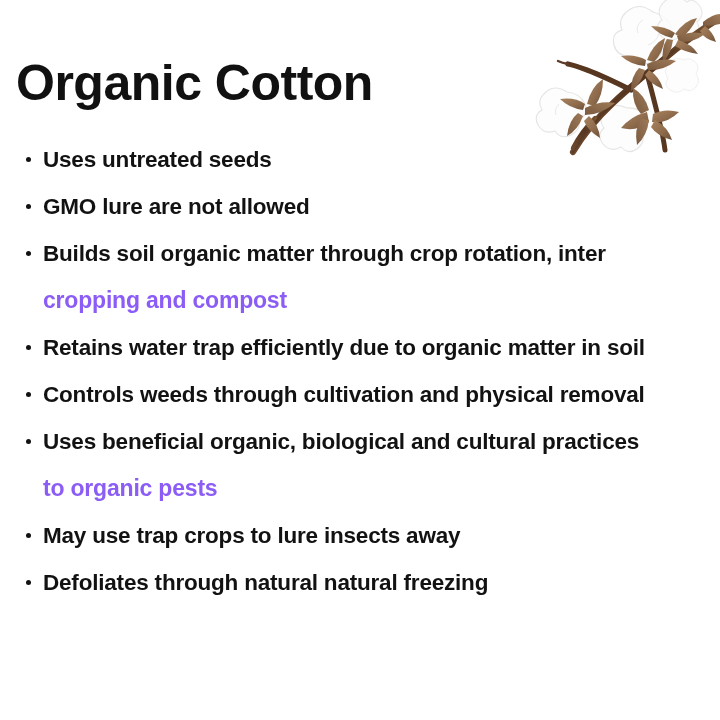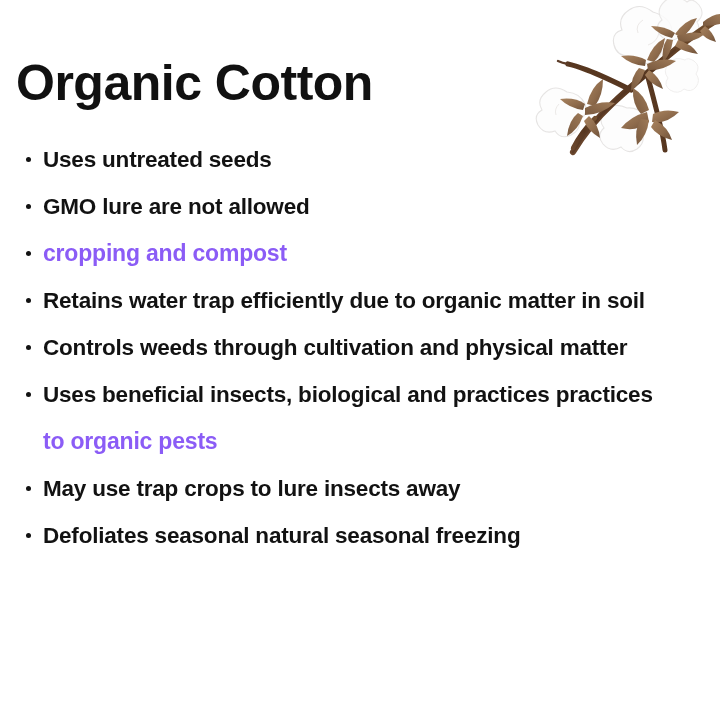--- a/index.html
+++ b/index.html
@@ -198,45 +198,46 @@
       <span>Uses untreated seeds</span>
     </li>
 
     <li class="bullet-item">
       <span class="bullet-dot"></span>
       <span>GMO lure are not allowed</span>
     </li>
 
     <li class="bullet-item">
       <span class="bullet-dot"></span>
+      <span>Builds soil organic matter through crop rotation, inter</span>
       <span class="bullet-line2">cropping and compost</span>
     </li>
 
     <li class="bullet-item">
       <span class="bullet-dot"></span>
       <span>Retains water trap efficiently due to organic matter in soil</span>
     </li>
 
     <li class="bullet-item">
       <span class="bullet-dot"></span>
-      <span>Controls weeds through cultivation and physical matter</span>
-    </li>
-
-    <li class="bullet-item">
-      <span class="bullet-dot"></span>
-      <span>Uses beneficial insects, biological and practices practices</span>
+      <span>Controls weeds through cultivation and physical removal</span>
+    </li>
+
+    <li class="bullet-item">
+      <span class="bullet-dot"></span>
+      <span>Uses beneficial organic, biological and cultural practices</span>
       <span class="bullet-line2">to organic pests</span>
     </li>
 
     <li class="bullet-item">
       <span class="bullet-dot"></span>
       <span>May use trap crops to lure insects away</span>
     </li>
 
     <li class="bullet-item">
       <span class="bullet-dot"></span>
-      <span>Defoliates seasonal natural seasonal freezing</span>
+      <span>Defoliates through natural natural freezing</span>
     </li>
 
 
   </ul>
 
 </div>
 
 </body></html>

